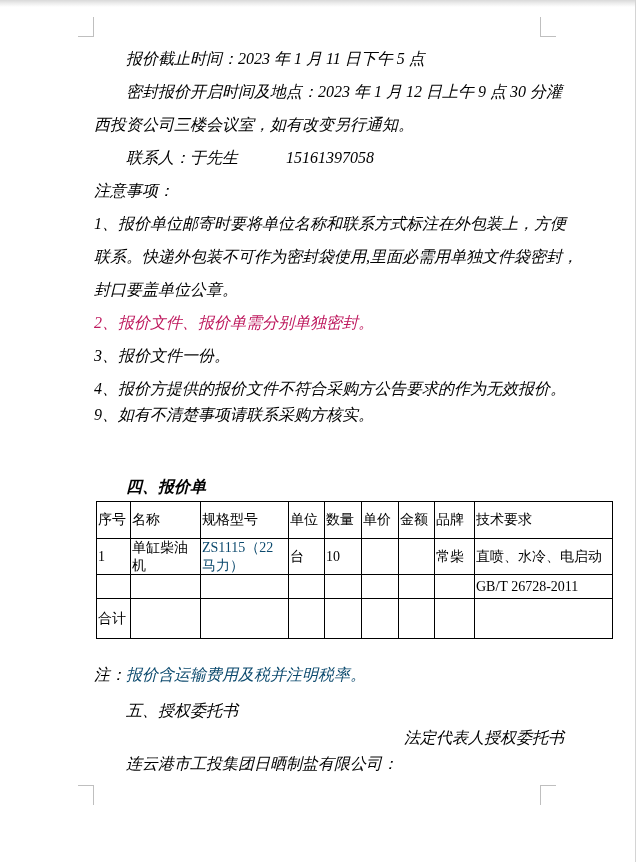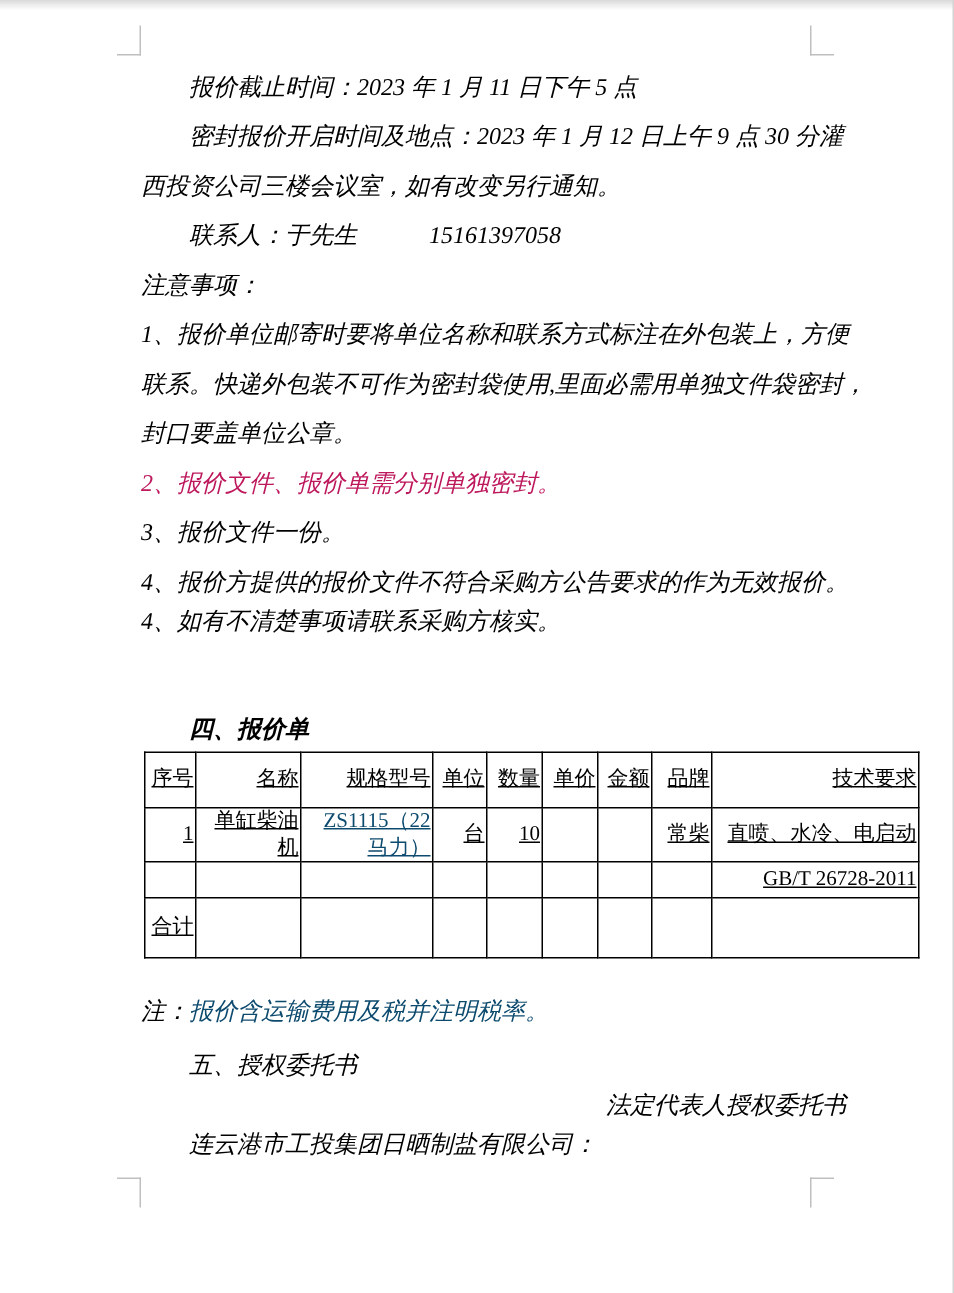--- a/index.html
+++ b/index.html
@@ -52,29 +52,28 @@
   table.quote-table {
     position: absolute;
     left: 96px;
     top: 501px;
     border-collapse: collapse;
     table-layout: fixed;
     width: 516px;
   }
   table.quote-table td {
     border: 1px solid #000000;
-    text-align: right;
+    text-align: left;
     vertical-align: middle;
     font-size: 14px;
     line-height: 1.25;
     padding: 0 1px;
     overflow: hidden;
     word-break: break-all;
     white-space: normal;
-    text-decoration: underline;
   }
   tr.hdr-row  { height: 37px; }
   tr.body-row { height: 36px; }
   tr.std-row  { height: 24px; }
   tr.sum-row  { height: 40px; }
   td.std-cell { font-size: 13px; font-family: "Liberation Serif", "DejaVu Serif", serif; }
 </style>
 </head>
 <body>
 
@@ -90,21 +89,21 @@
 <div class="line indent" style="top:82px">密封报价开启时间及地点：2023 年 1 月 12 日上午 9 点 30 分灌</div>
 <div class="line" style="top:115px">西投资公司三楼会议室，如有改变另行通知。</div>
 <div class="line indent" style="top:148px">联系人：于先生　　　15161397058</div>
 <div class="line" style="top:181px">注意事项：</div>
 <div class="line" style="top:214px">1、报价单位邮寄时要将单位名称和联系方式标注在外包装上，方便</div>
 <div class="line" style="top:247px">联系。快递外包装不可作为密封袋使用,里面必需用单独文件袋密封，</div>
 <div class="line" style="top:280px">封口要盖单位公章。</div>
 <div class="line blue" style="top:313px">2、报价文件、报价单需分别单独密封。</div>
 <div class="line" style="top:346px">3、报价文件一份。</div>
 <div class="line" style="top:379px">4、报价方提供的报价文件不符合采购方公告要求的作为无效报价。</div>
-<div class="line" style="top:405px">4、如有不清楚事项请联系采购方核实。</div>
+<div class="line" style="top:405px">9、如有不清楚事项请联系采购方核实。</div>
 
 <div class="line indent bold" style="top:477px">四、报价单</div>
 
 <table class="quote-table">
   <colgroup>
     <col style="width:34px">
       <col style="width:70px">
       <col style="width:88px">
     <col style="width:36px">
       <col style="width:37px">

